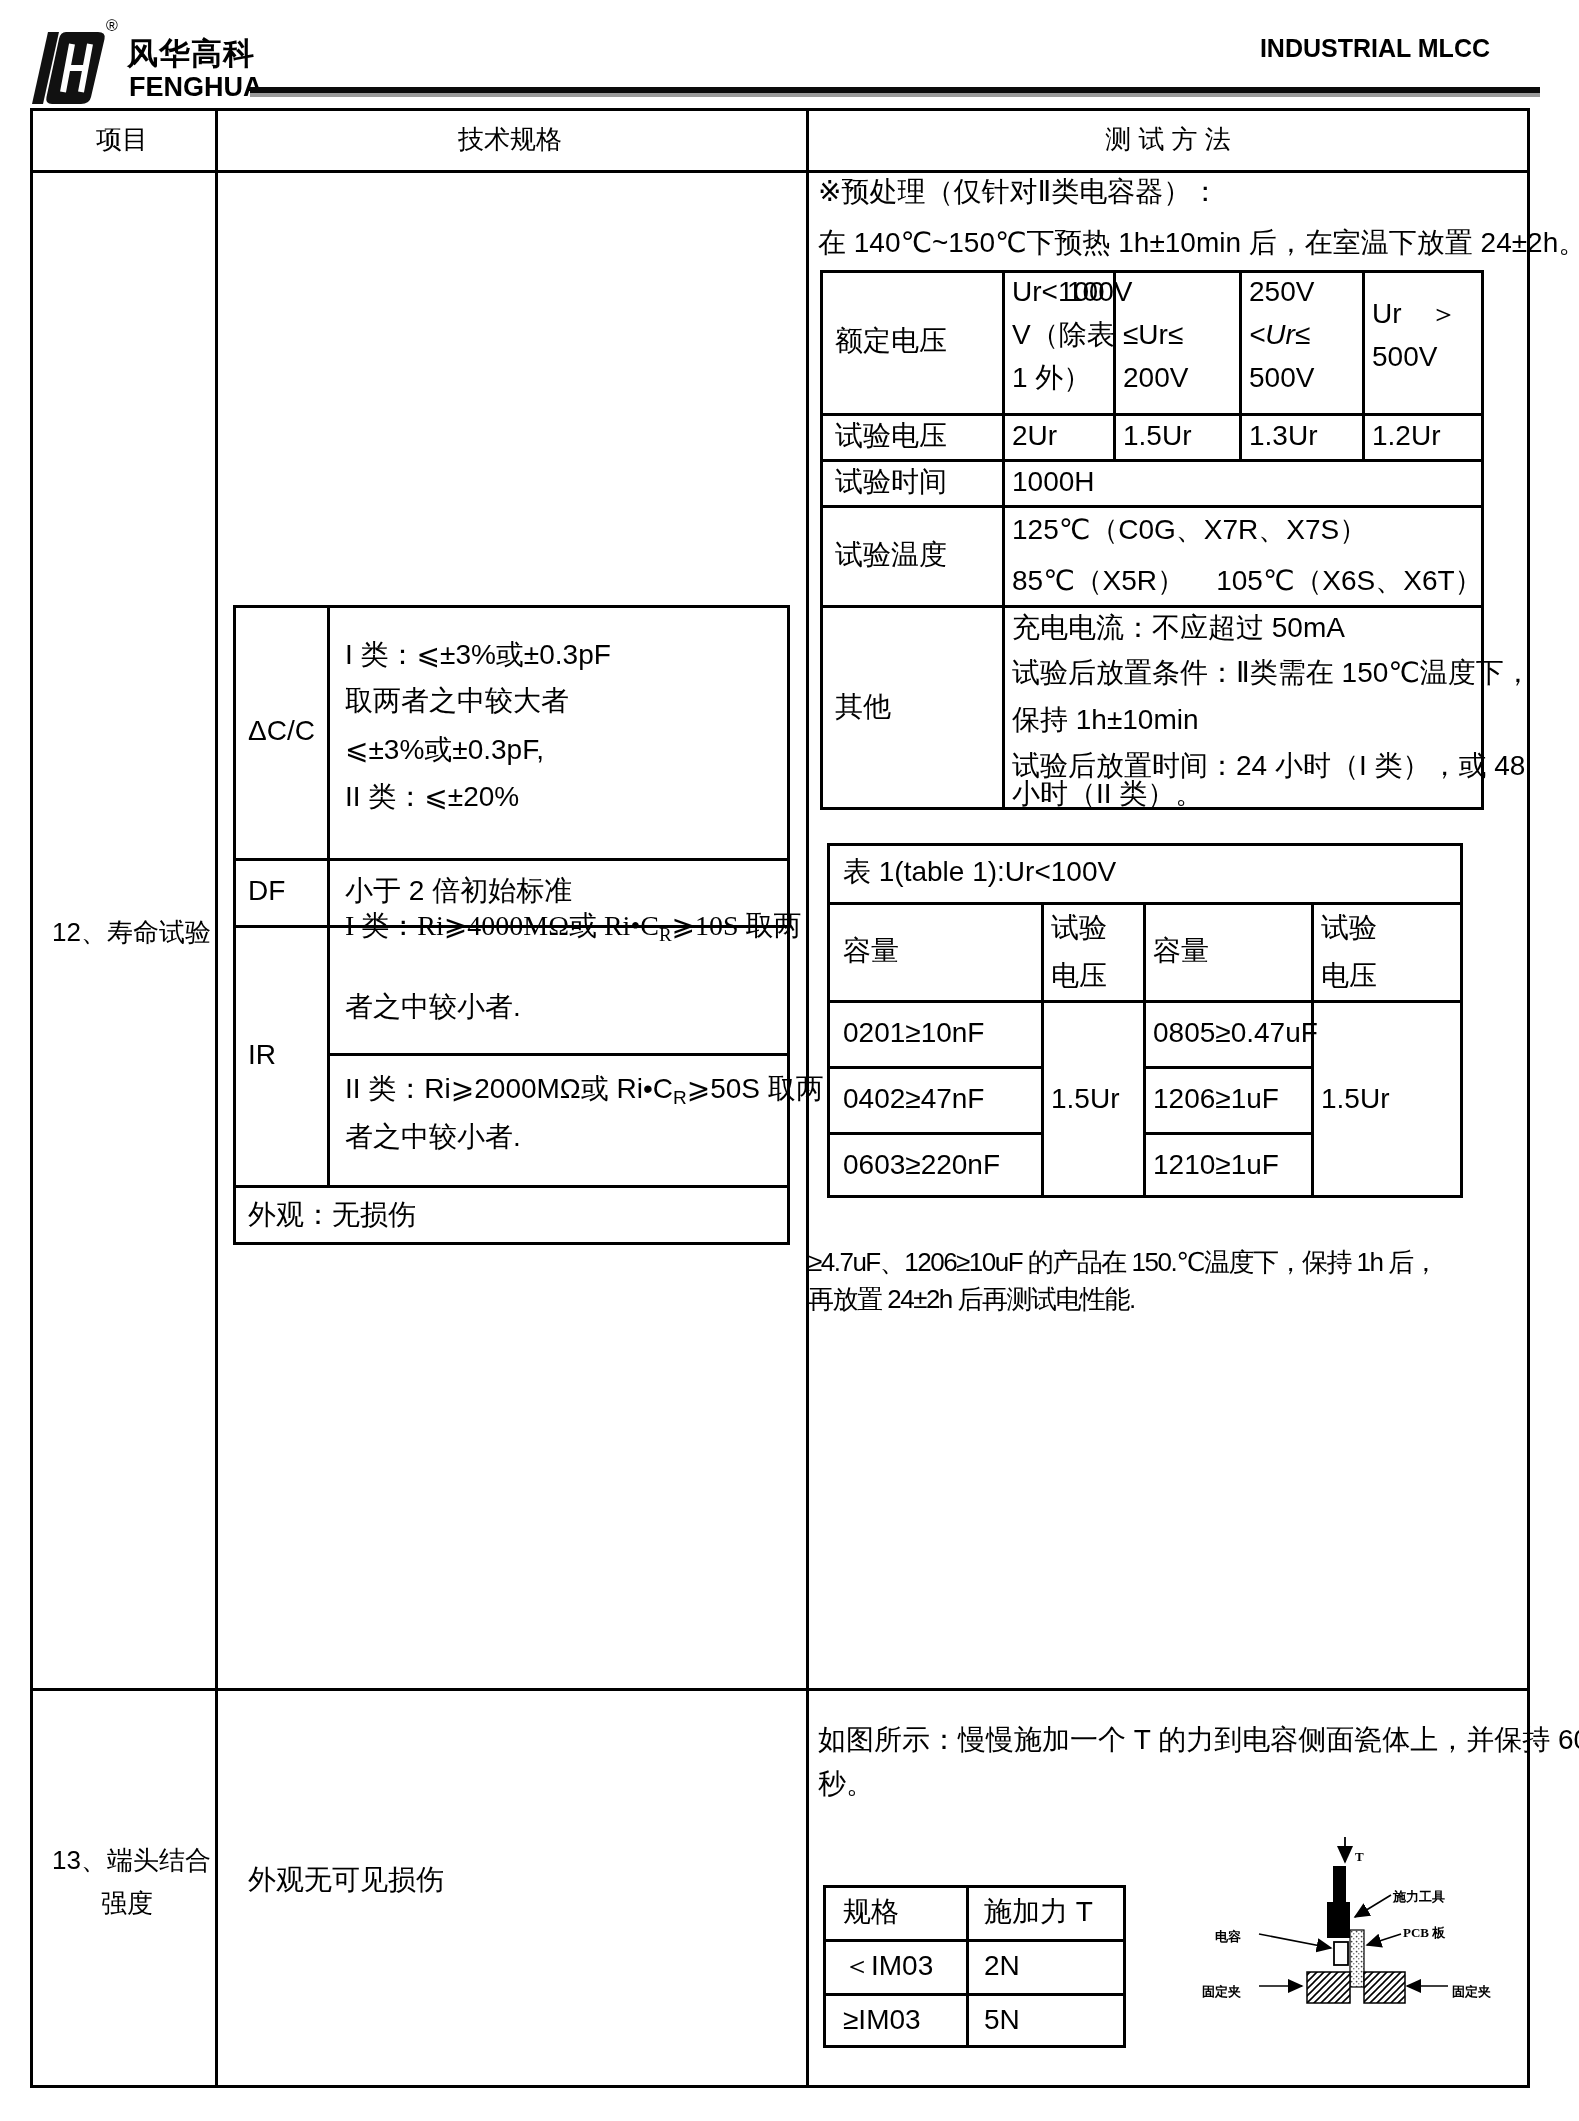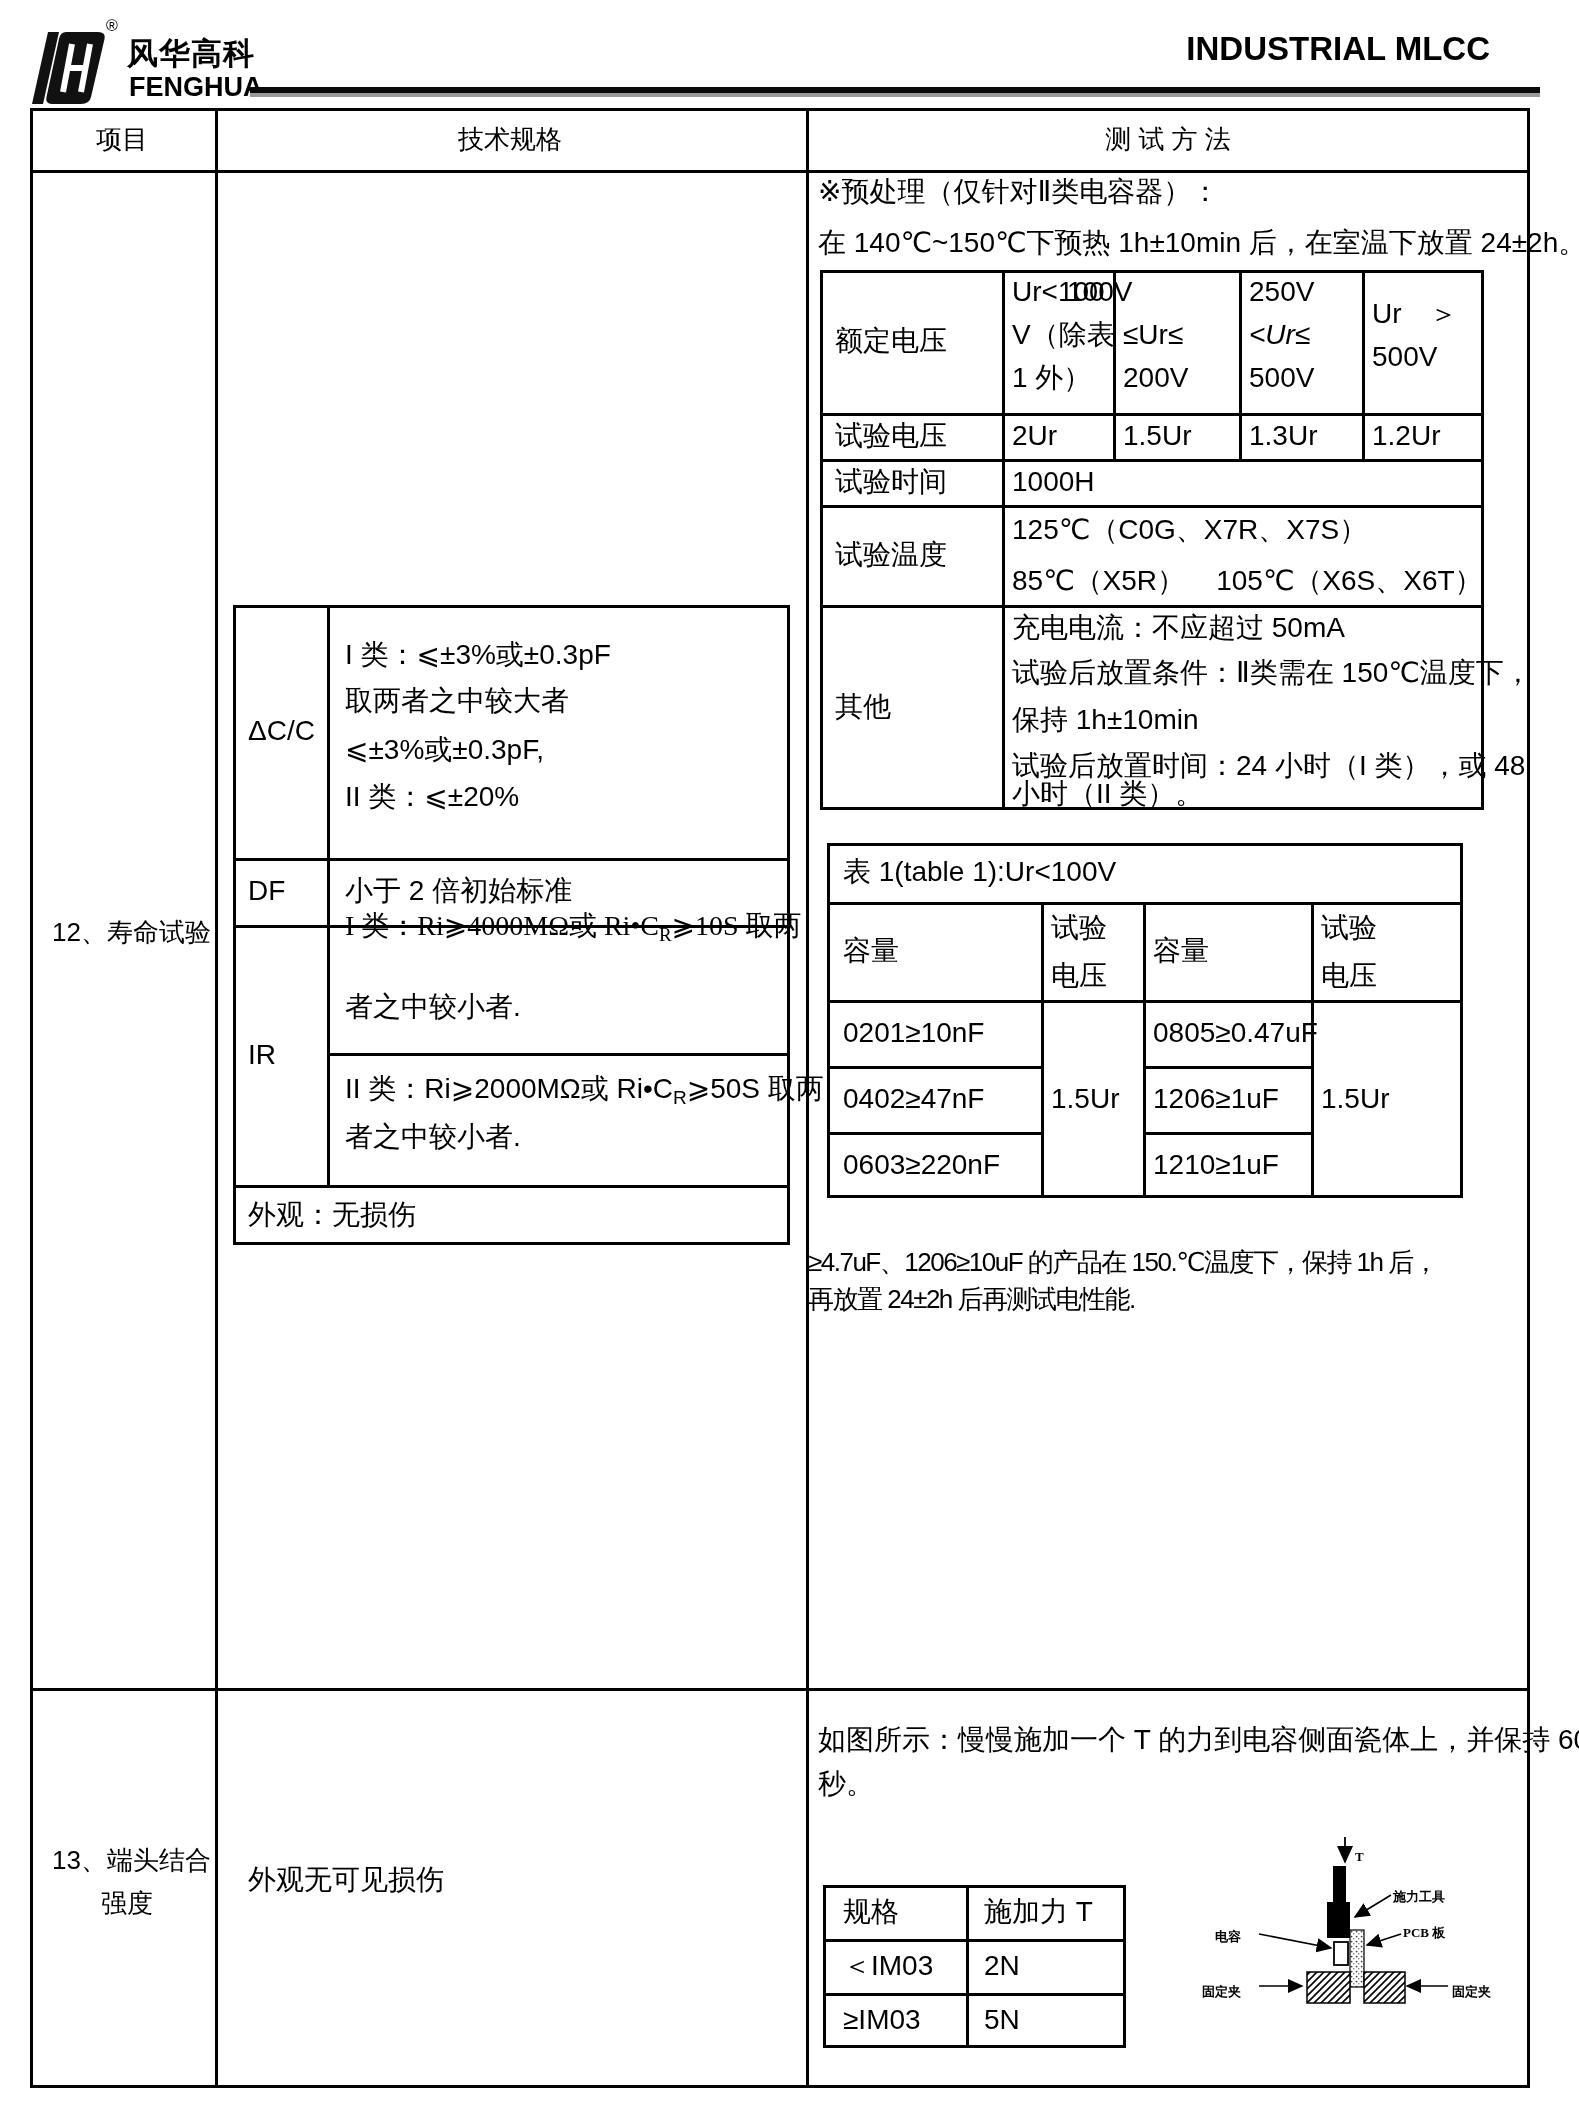--- a/index.html
+++ b/index.html
@@ -25,21 +25,21 @@
 <div class="page">
 
   <svg style="position:absolute;left:32px;top:28px" width="74" height="80" viewBox="0 0 74 80">
     <path d="M16 4 L27 4 L11 76 L0 76 Z" fill="#111"></path>
     <path d="M34 4 H66 Q74 4 72.5 11 L59 69 Q57.5 76 49 76 H20 Q13 76 14.5 69 L27 11 Q28.5 4 34 4 Z" fill="#111"></path>
     <path d="M40 16 L31 64 M58 16 L49 64 M34 40 L56 40" stroke="#fff" stroke-width="6" fill="none"></path>
   </svg>
   <div class="t" style="left:106px;top:26px;font-size:16px;">®</div>
   <div class="t b" style="left:127px;top:53px;font-size:31px;letter-spacing:1px;">风华高科</div>
   <div class="t b" style="left:129px;top:87px;font-size:27px;">FENGHUA</div>
-  <div class="t b tr" style="left:1490px;top:48px;font-size:33px;">INDUSTRIAL MLCC</div>
+  <div class="t b tr" style="left:1490px;top:48px;font-size:25px;">INDUSTRIAL MLCC</div>
   <div class="rule-black" style="left:250px;top:87px;width:1290px;height:6px;"></div>
   <div class="rule-gray" style="left:250px;top:93px;width:1290px;height:4px;"></div>
 
   <div class="box" style="left:30px;top:108px;width:1500px;height:1980px;"></div>
   <div class="vline" style="left:215px;top:108px;height:1980px;"></div>
   <div class="vline" style="left:806px;top:108px;height:1980px;"></div>
   <div class="hline" style="left:30px;top:170px;width:1500px;"></div>
   <div class="hline" style="left:30px;top:1688px;width:1500px;"></div>
 
   <div class="t tc sm" style="left:122px;top:139px;">项目</div>

